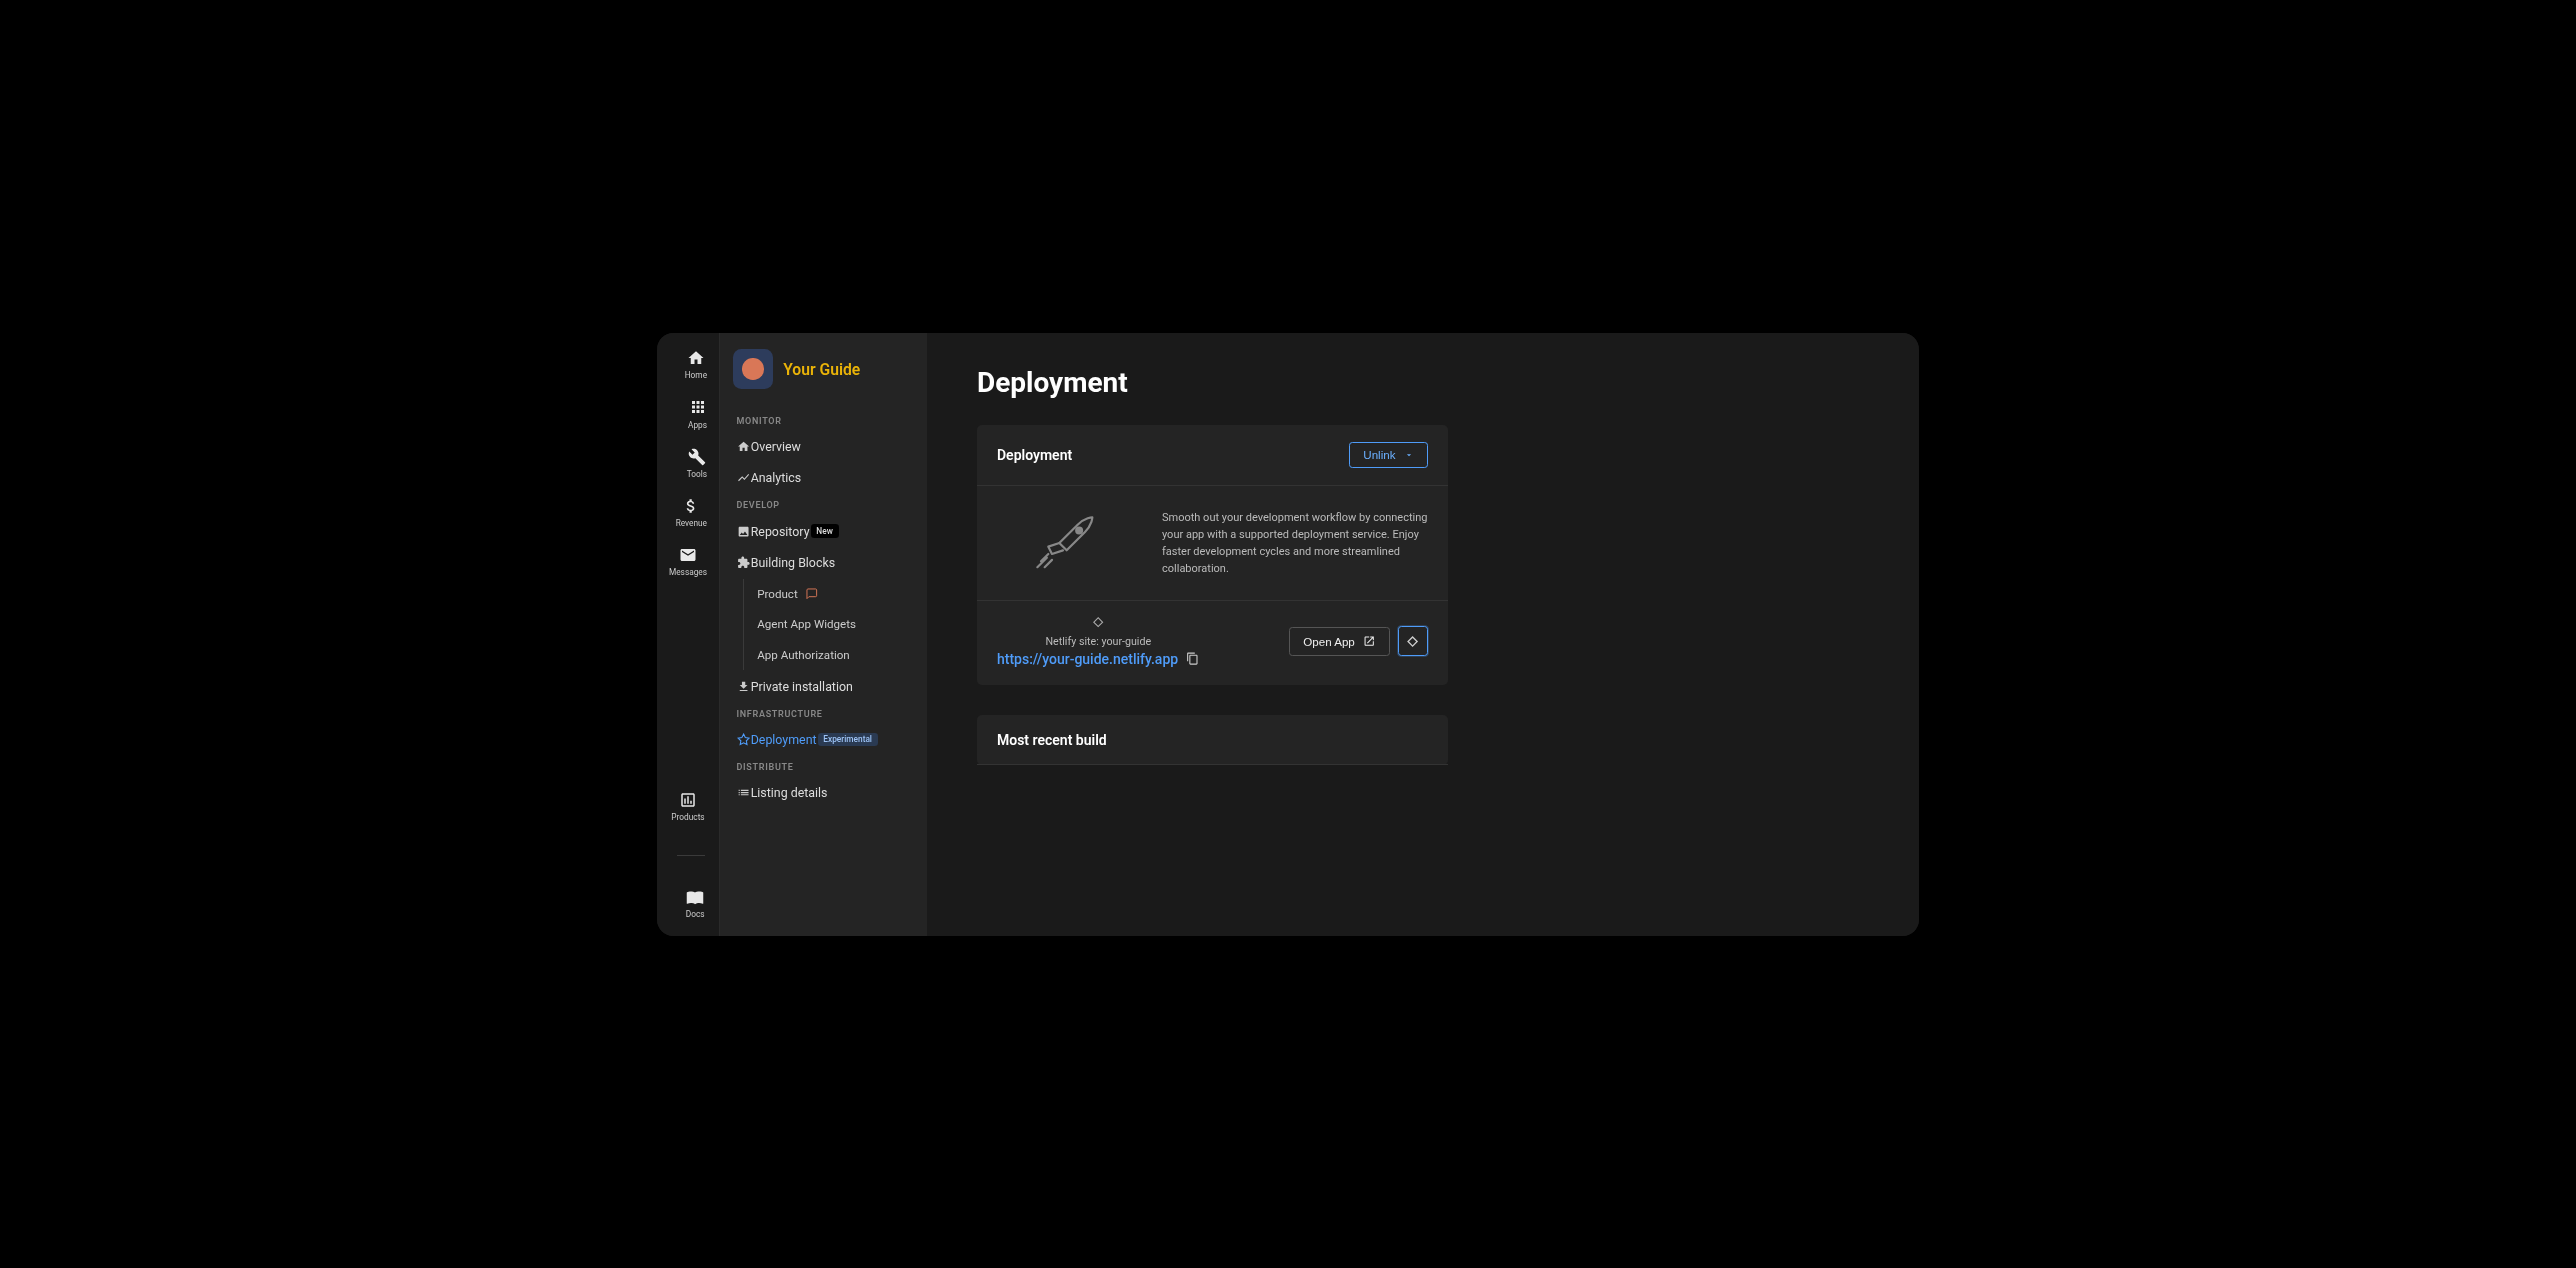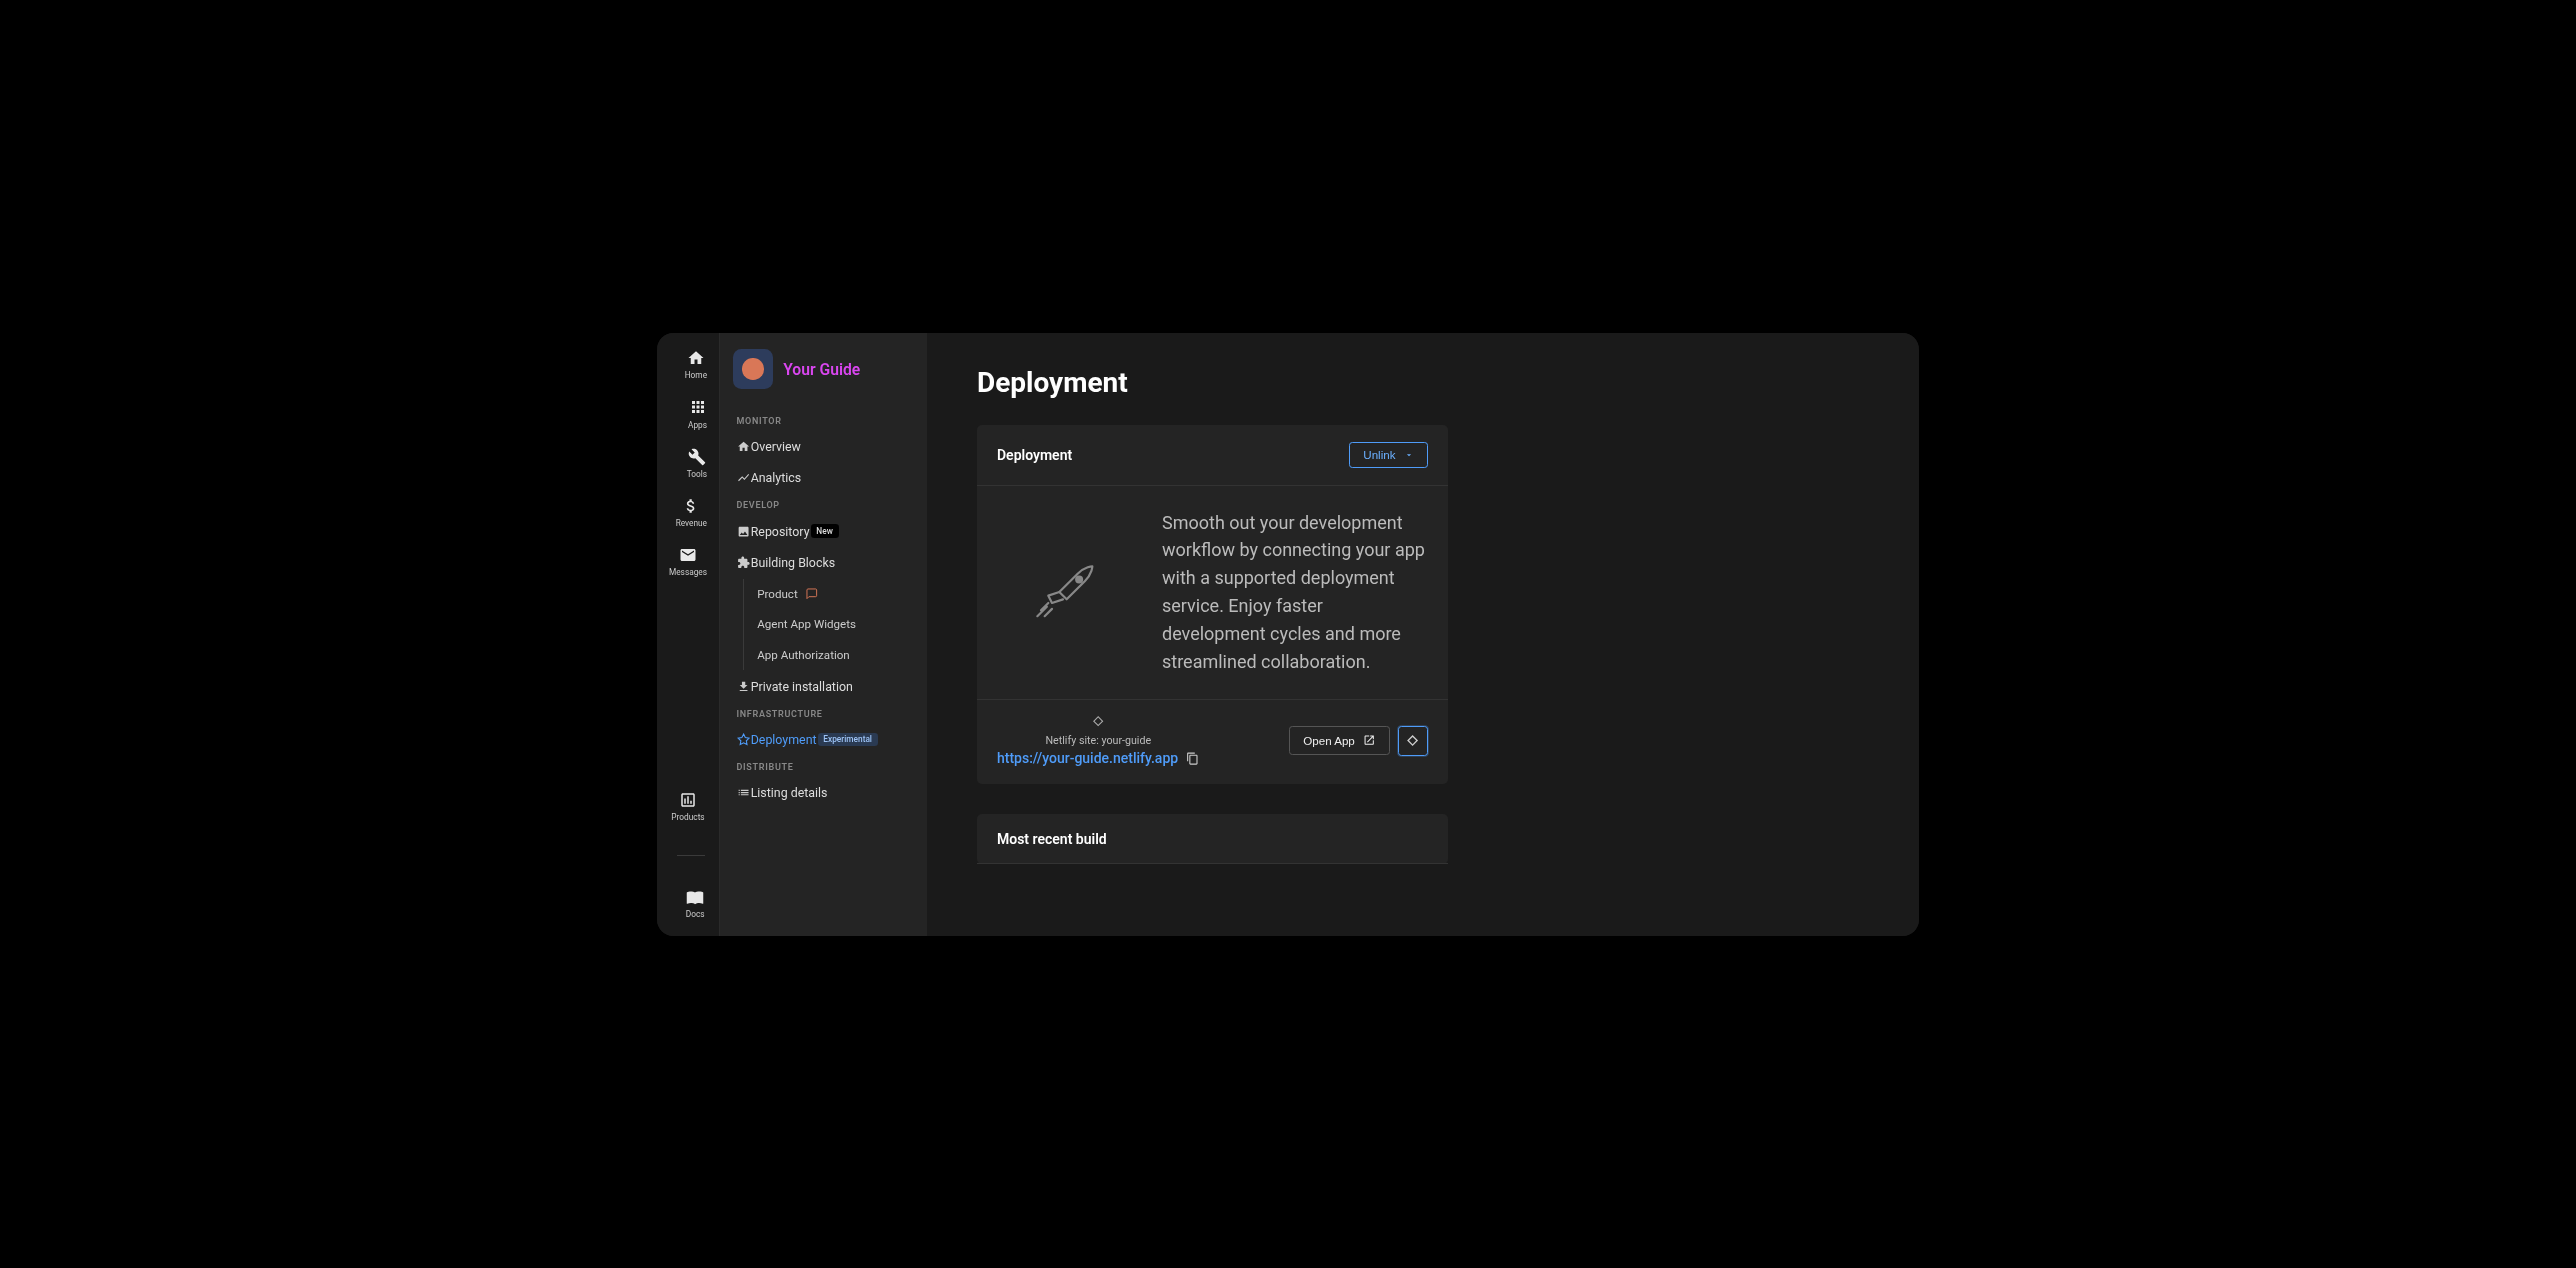--- a/index.html
+++ b/index.html
@@ -77,21 +77,21 @@
   display: flex;
   align-items: center;
   justify-content: center;
 }
 .app-logo-circle {
   width: 21.5px;
   height: 21.5px;
   background: #d97757;
   border-radius: 50%;
 }
-.app-title { font-size: 15.7px; font-weight: 600; color: #d946ef; }
+.app-title { font-size: 15.7px; font-weight: 600; color: #eab308; }
 .section-label {
   font-size: 9px;
   letter-spacing: 0.7px;
   color: #888;
   padding: 6.6px 16.5px 5px 16.5px;
   font-weight: 600;
 }
 .nav-item {
   display: flex;
   align-items: center;
@@ -174,21 +174,21 @@
   align-items: center;
 }
 .rocket-wrap {
   flex-shrink: 0;
   width: 132px;
   display: flex;
   align-items: center;
   justify-content: center;
 }
 .rocket-wrap svg { width: 74px; height: 66px; }
-.card-desc { font-size: 18px; color: #bbb; line-height: 1.55; }
+.card-desc { font-size: 11px; color: #bbb; line-height: 1.55; }
 .card-footer {
   display: flex;
   align-items: center;
   justify-content: space-between;
   padding: 15px 20px 18px 20px;
 }
 .site-info { display: flex; flex-direction: column; gap: 3.3px; }
 .site-label { display: flex; align-items: center; gap: 6.6px; font-size: 10.7px; color: #bbb; flex-direction: column; }
 .site-label svg { width: 12.4px; height: 12.4px; fill: #aaa; }
 .site-url {

